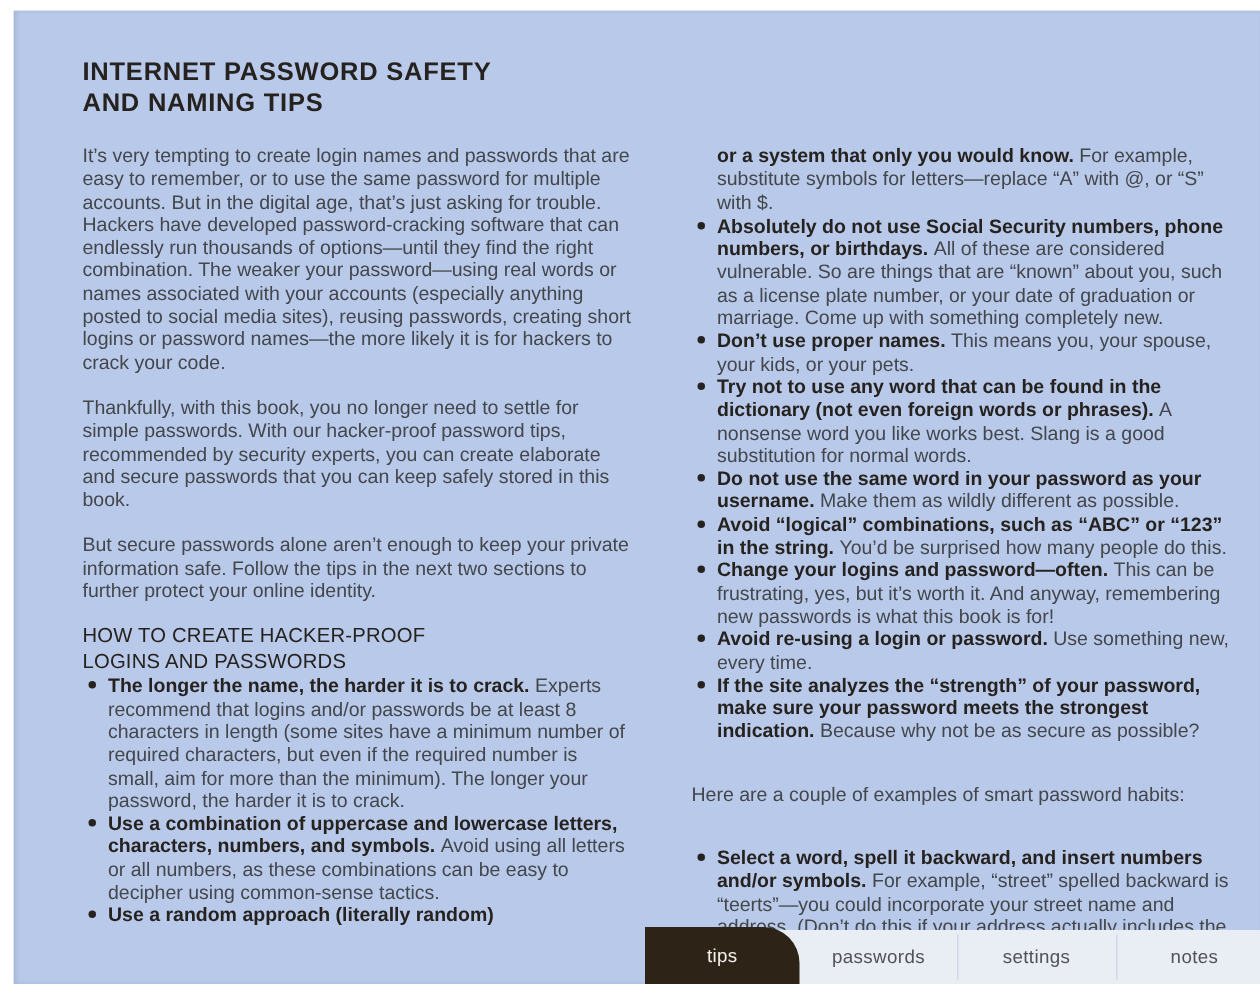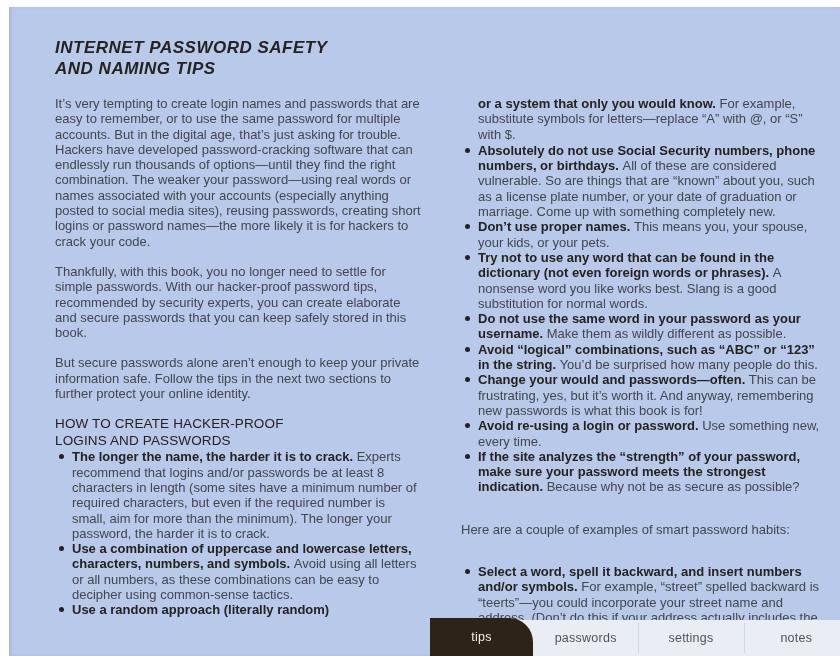--- a/index.html
+++ b/index.html
@@ -13,21 +13,21 @@
     background:#b8c9e9;
     box-shadow:inset 2px 0 3px rgba(90,100,130,0.18);
   }
   .content{padding:30px 18px 0 46px;}
   .columns{display:flex;gap:40px;}
   .col-left{width:366px;flex:none;}
   .col-right{width:360px;flex:none;}
 
   .page-title{
     font-size:17px;line-height:21px;font-weight:bold;color:#26221f;
-    letter-spacing:.03em;margin:0 0 17px 0;font-style:italic;
+    letter-spacing:.03em;margin:0 0 17px 0;
   }
   .page-title span{display:block;}
 
   .para{margin:0 0 15px 0;font-size:13px;line-height:15.3px;color:#43464b;}
   .b{font-weight:bold;color:#26221f;}
 
   .subheading{
     font-size:13.5px;line-height:16.5px;font-weight:normal;color:#26221f;
     margin:0;letter-spacing:.01em;
   }
@@ -120,21 +120,21 @@
             <li class="bullet">
               <span class="dot"></span>
               <span class="btext"><span class="b">Do not use the same word in your password as your username. </span><span>Make them as wildly different as possible.</span></span>
             </li>
             <li class="bullet">
               <span class="dot"></span>
               <span class="btext"><span class="b">Avoid “logical” combinations, such as “ABC” or “123” in the string. </span><span>You’d be surprised how many people do this.</span></span>
             </li>
             <li class="bullet">
               <span class="dot"></span>
-              <span class="btext"><span class="b">Change your would and passwords—often. </span><span>This can be frustrating, yes, but it’s worth it. And anyway, remembering new passwords is what this book is for!</span></span>
+              <span class="btext"><span class="b">Change your logins and password—often. </span><span>This can be frustrating, yes, but it’s worth it. And anyway, remembering new passwords is what this book is for!</span></span>
             </li>
             <li class="bullet">
               <span class="dot"></span>
               <span class="btext"><span class="b">Avoid re-using a login or password. </span><span>Use something new, every time.</span></span>
             </li>
             <li class="bullet">
               <span class="dot"></span>
               <span class="btext"><span class="b">If the site analyzes the “strength” of your password, make sure your password meets the strongest indication. </span><span>Because why not be as secure as possible?</span></span>
             </li>
           </ul>

